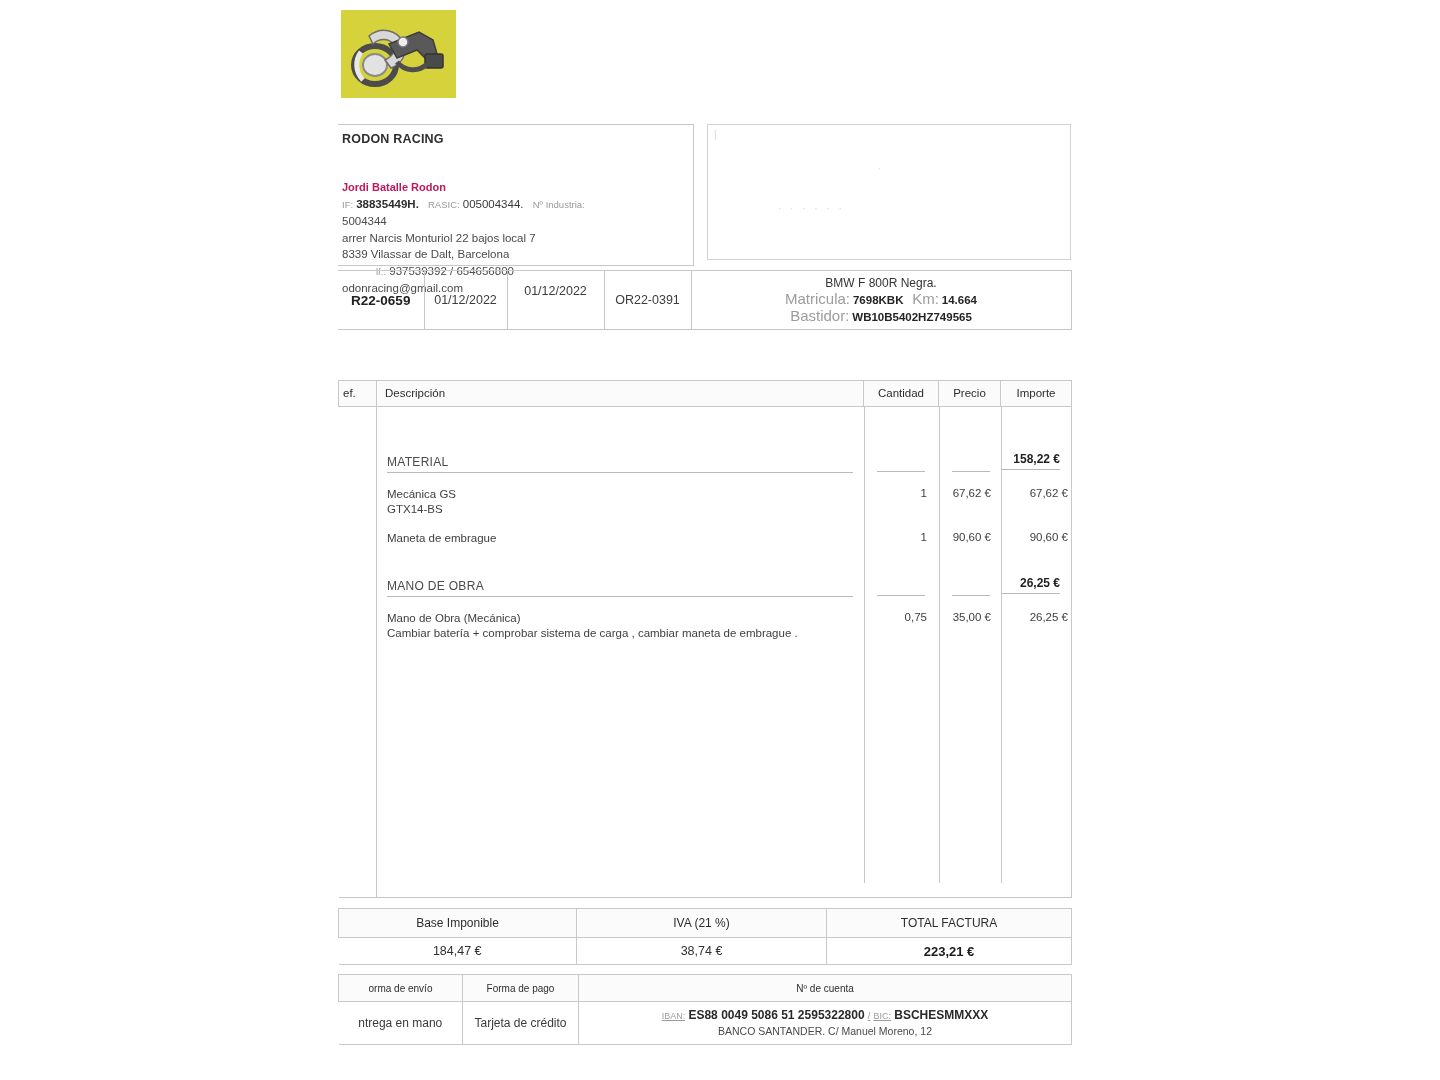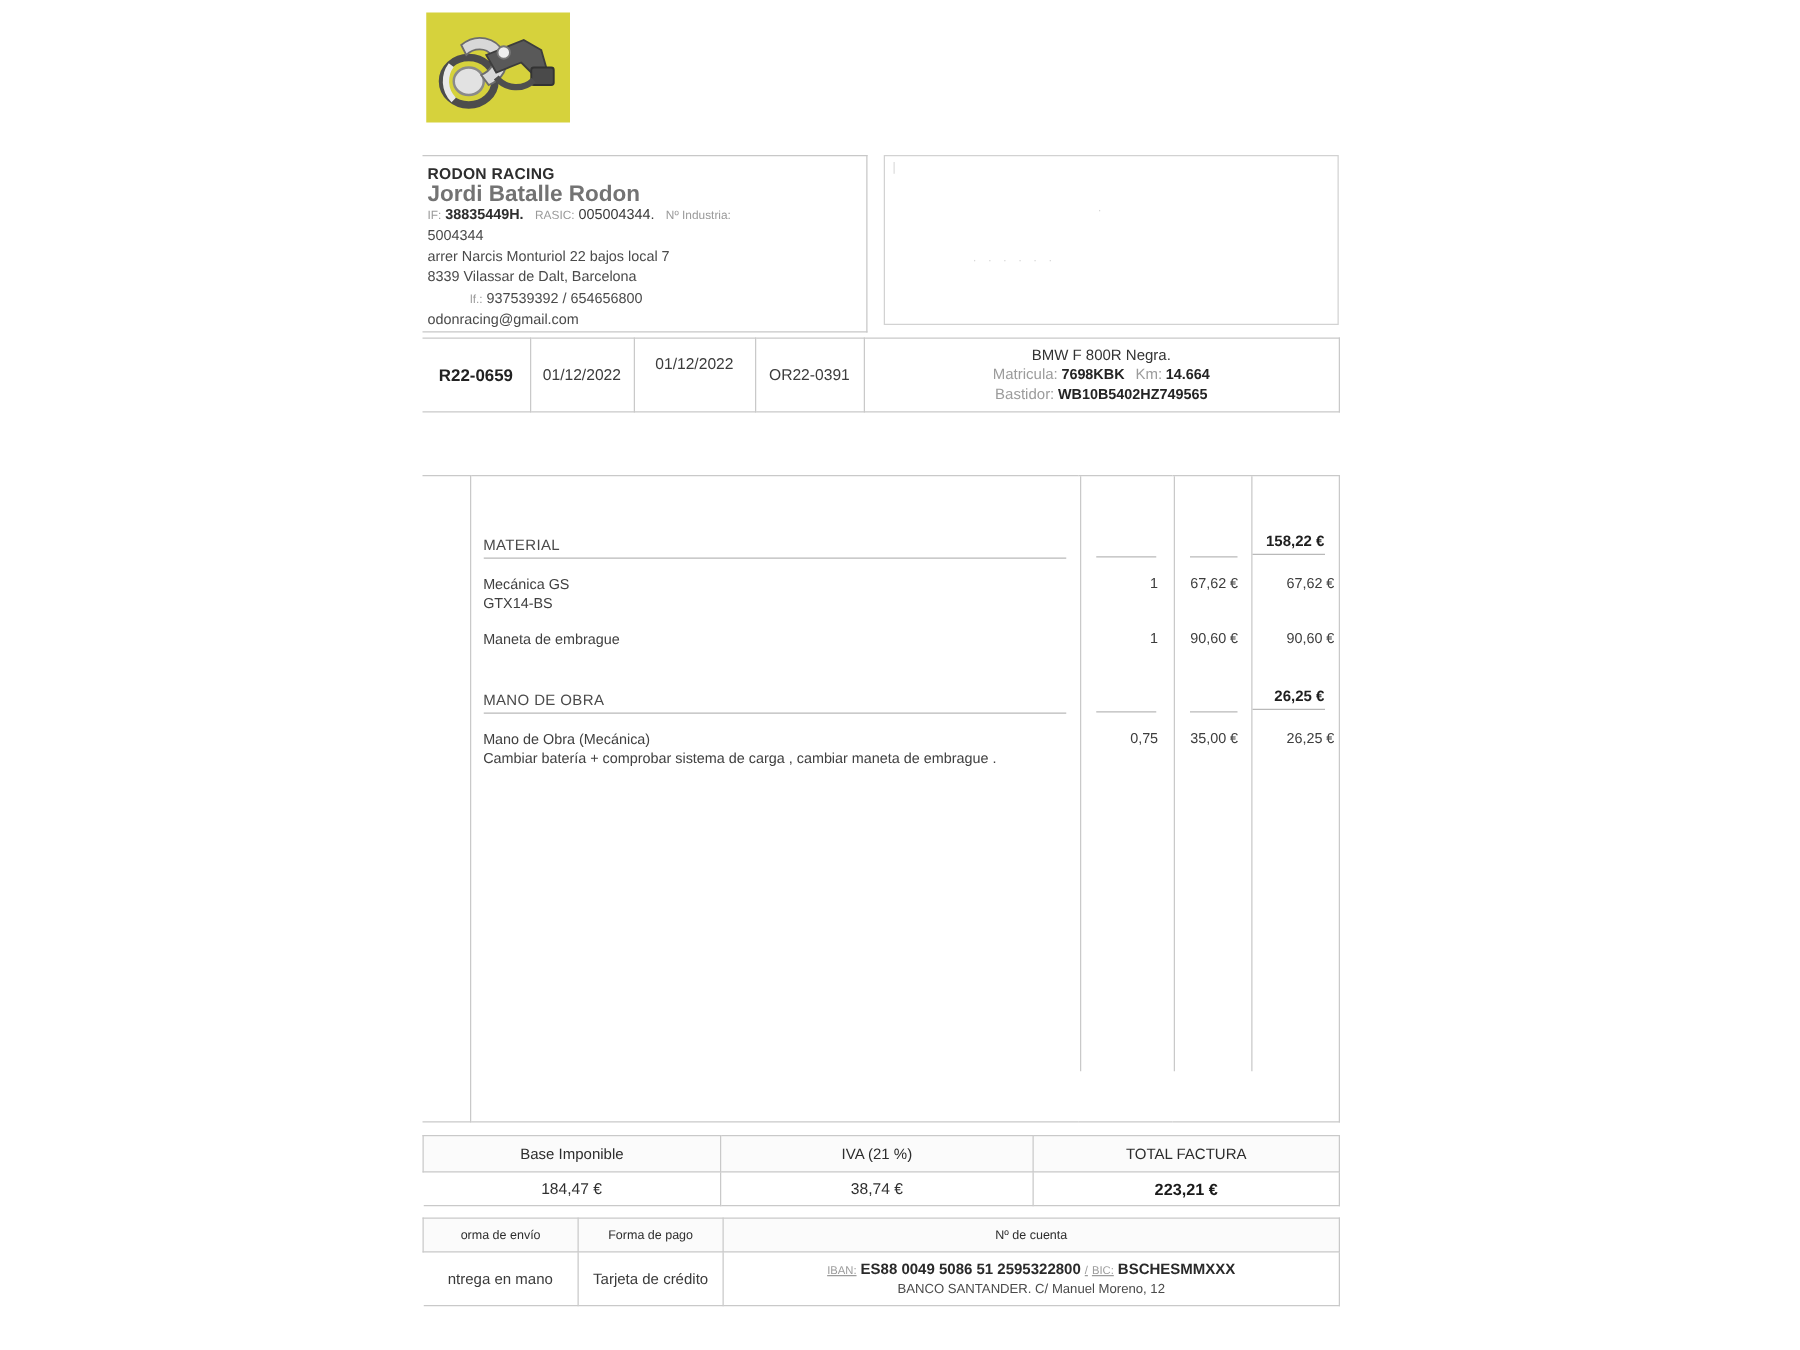--- a/index.html
+++ b/index.html
@@ -70,24 +70,25 @@
   }
 
   .co-name {
     font-size: 12.5px;
     font-weight: bold;
     color: #2e2e2e;
     letter-spacing: .2px;
     line-height: 16px;
   }
   .co-person {
-    font-size: 18px;
-    font-weight: bold;
-    color: #737373;
+    font-size: 11px;
+    font-weight: bold;
+    color: #be185d;
     line-height: 17px;
+    margin-top: 32px;
   }
   .co-ids {
     font-size: 11px;
     line-height: 16px;
     color: #4a4a4a;
   }
   .co-ids .lbl { color: #9a9a9a; font-size: 9.5px; }
   .co-ids .val { font-weight: bold; color: #2e2e2e; font-size: 11.5px; }
   .co-ids .val-n { color: #3a3a3a; font-size: 11.5px; }
   .co-line {
@@ -132,21 +133,21 @@
     color: #3c3c3c;
     height: 58px;
   }
   .meta-num {
     font-weight: bold;
     font-size: 13.5px;
     color: #222;
   }
   .veh-main { font-size: 12px; color: #333; line-height: 16px; }
   .veh-sub  { font-size: 10.5px; color: #333; line-height: 15px; }
-  .veh-sub .lbl { color: #9c9c9c; font-size: 12px; }
+  .veh-sub .lbl { color: #9c9c9c; font-size: 15px; }
   .veh-sub .bold { font-weight: bold; font-size: 11.5px; color: #242424; }
 
   
   #items-table {
     left: 0px;
     top: 380px;
     width: 733px;
     height: 518px;
   }
   #items-table td { vertical-align: top; }
@@ -305,20 +306,27 @@
 
   <table class="tbl" id="items-table">
     <colgroup>
       <col class="col-ref">
         <col class="col-desc">
         <col class="col-cant">
         <col class="col-prec">
         <col class="col-imp">
     </colgroup>
     <tbody>
+        <tr>
+      <th class="hdr-cell noleft" style="height:24px; text-align:left; padding-left:4px;">ef.</th>
+      <th class="hdr-cell" style="height:24px; text-align:left; padding-left:8px;">Descripción</th>
+      <th class="hdr-cell" style="height:24px;">Cantidad</th>
+      <th class="hdr-cell" style="height:24px;">Precio</th>
+      <th class="hdr-cell" style="height:24px;">Importe</th>
+    </tr>
     <tr>
       <td class="items-body-cell noleft"></td>
       <td class="items-body-cell" colspan="4" style="padding:0;">
         <div style="position:relative; width:100%; height:476px;">
 
           <div style="position:absolute; left:487px; top:0; width:1px; height:476px; background:#c9c9c9;"></div>
           <div style="position:absolute; left:562px; top:0; width:1px; height:476px; background:#c9c9c9;"></div>
           <div style="position:absolute; left:624px; top:0; width:1px; height:476px; background:#c9c9c9;"></div>
 
           <div style="position:absolute; left:10px; top:48px; width:466px;">

